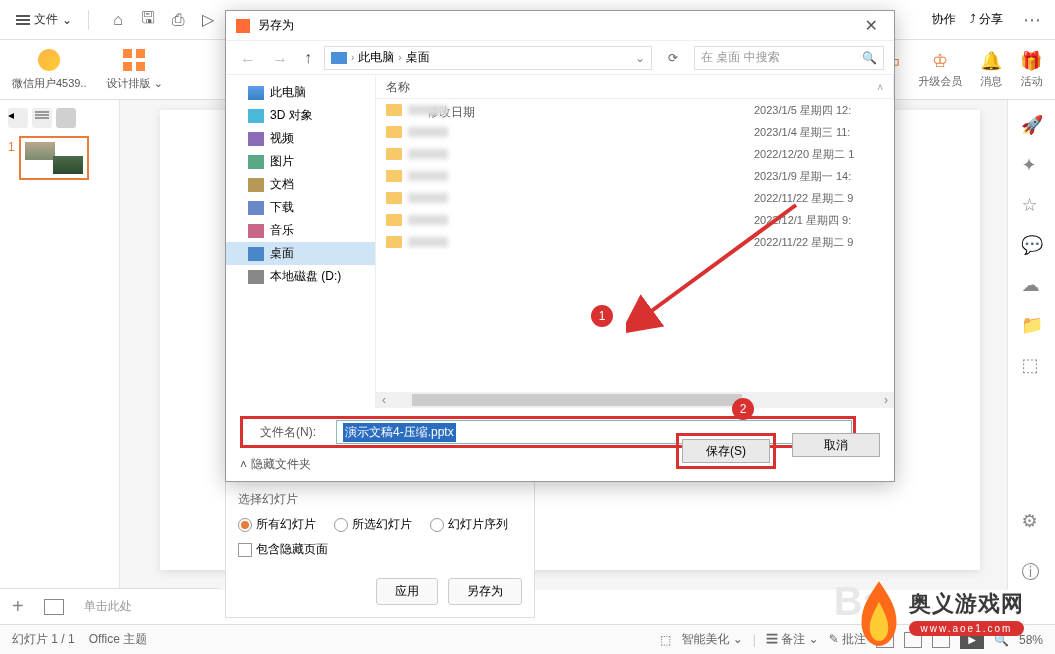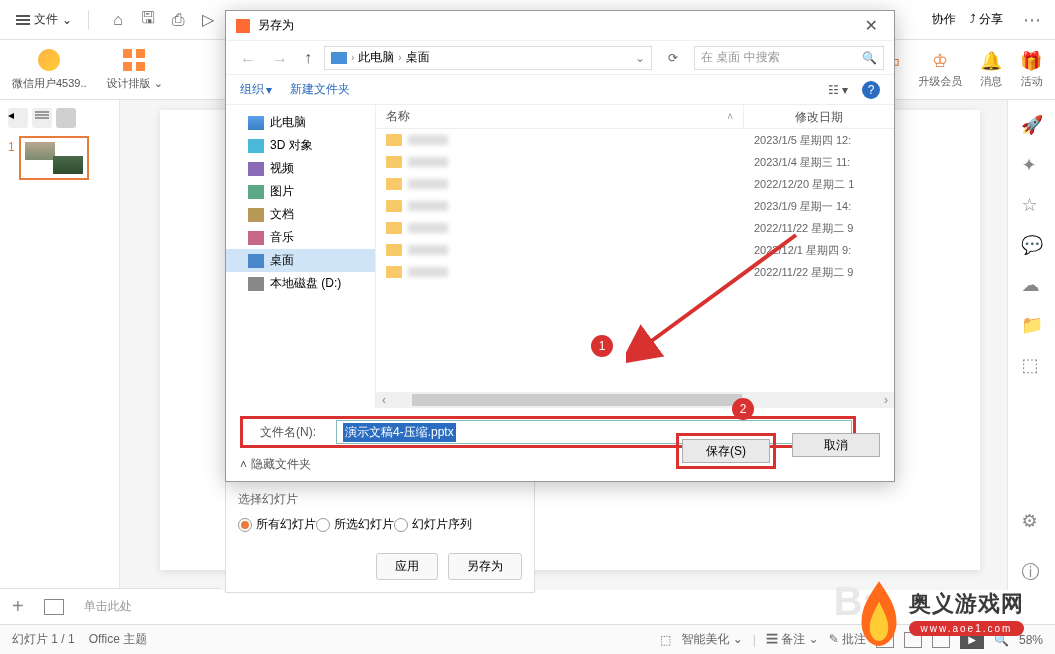--- a/index.html
+++ b/index.html
@@ -42,21 +42,21 @@
     
     
     .canvas-area { flex: 1; background: #f5f5f5; position: relative; }
     .slide-preview { position: absolute; left: 40px; top: 10px; width: 820px; height: 460px; background: #fff; box-shadow: 0 2px 8px rgba(0,0,0,0.1); }
     .slide-img { position: absolute; top: 160px; left: 420px; width: 310px; height: 190px; background: linear-gradient(180deg,#6b8e7f 0%,#3d5a4a 50%,#2a3d35 100%); }
     .slide-img::before { content:''; position:absolute; top:0; left:0; right:0; height:60px; background: linear-gradient(180deg,#a8c4b8,#6b8e7f); }
     
     
     .options-panel { position: absolute; left: 225px; top: 478px; width: 310px; background: #fff; border: 1px solid #ddd; padding: 12px; z-index: 10; }
     .opt-title { font-size: 12px; color: #666; margin-bottom: 8px; }
-    .opt-row { display: flex; align-items: center; margin-bottom: 8px; text-align: center; }
+    .opt-row { display: flex; gap: 18px; align-items: center; margin-bottom: 8px; text-align: center; }
     .radio { display: flex; align-items: center; gap: 4px; }
     .radio-dot { width: 14px; height: 14px; border: 1px solid #999; border-radius: 50%; display: inline-flex; align-items: center; justify-content: center; }
     .radio-dot.on::after { content:''; width: 8px; height: 8px; background: #e97c3a; border-radius: 50%; }
     .chk { width: 14px; height: 14px; border: 1px solid #999; }
     .opt-btns { display: flex; gap: 10px; margin-top: 20px; justify-content: flex-end; }
     .opt-btn { padding: 4px 18px; border: 1px solid #ccc; background: #f9f9f9; border-radius: 3px; cursor: pointer; font-size: 12px; }
     
     
     .status-bar { position: absolute; bottom: 0; left: 0; right: 0; height: 30px; border-top: 1px solid #ddd; display: flex; align-items: center; padding: 0 12px; gap: 14px; background: #fafafa; font-size: 12px; color: #666; margin-top: 41px; }
     .status-left { display: flex; gap: 14px; }
@@ -98,21 +98,21 @@
     .ico-3d { background: #4ab8d8; }
     .ico-vid { background: #8a6bb8; }
     .ico-pic { background: #5aa888; }
     .ico-doc { background: #b89858; }
     .ico-dl { background: #6888c8; position: relative; }
     .ico-music { background: #c86888; }
     .ico-desktop { background: #4888c8; }
     .ico-disk { background: #888; }
     
     .dlg-files { flex: 1; display: flex; flex-direction: column; position: relative; }
-    .file-header { height: 24px; display: flex; border-bottom: 1px solid #eee; font-size: 12px; color: #555; }
+    .file-header { height: 24px; display: flex; border-bottom: 1px solid #eee; font-size: 12px; color: #555; flex-direction: column; }
     .fh-name { flex: 1; padding: 4px 10px; border-right: 1px solid #eee; display:flex; align-items:center; justify-content:space-between; }
     .fh-date { width: 150px; padding: 4px 10px; text-align: center; }
     .file-list { flex: 1; position: relative; }
     .file-row { display: flex; height: 22px; align-items: center; }
     .fr-name { flex: 1; padding: 0 10px; display: flex; align-items: center; gap: 6px; }
     .folder-ico { width: 16px; height: 12px; background: #f7c968; border-radius: 1px; }
     .blur-txt { width: 40px; height: 10px; background: #ddd; filter: blur(2px); }
     .fr-date { width: 150px; padding: 0 10px; color: #666; font-size: 11px; white-space: nowrap; overflow: hidden; }
     .hscroll { height: 16px; background: #f0f0f0; display: flex; align-items: center; }
     .hscroll-thumb { width: 330px; height: 12px; background: #ccc; margin-left: 20px; }
@@ -264,20 +264,26 @@
       </label>
     <label class="radio">
         <span class="radio-dot"></span>
         <span>所选幻灯片</span>
       </label>
     <label class="radio">
         <span class="radio-dot"></span>
         <span>幻灯片序列</span>
       </label>
   </div>
+  <div class="opt-row">
+    <label class="radio">
+        <span class="chk"></span>
+        <span>包含隐藏页面</span>
+      </label>
+  </div>
   <div class="opt-btns">
     <button class="opt-btn">应用</button>
     <button class="opt-btn">另存为</button>
   </div>
 </div>
 
 <div class="status-bar">
   <div class="status-left">
     <span>幻灯片 1 / 1</span>
     <span>Office 主题</span>
@@ -314,28 +320,20 @@
       <span class="nav-sep">›</span>
       <span>桌面</span>
       <span style="margin-left:auto;color:#888">⌄</span>
     </div>
     <span class="refresh-btn">⟳</span>
     <div class="search-box">
       <span>在 桌面 中搜索</span>
       <span class="search-ico">🔍</span>
     </div>
   </div>
-  <div class="dlg-toolbar">
-    <span class="dlg-tb-item"><span>组织</span> ▾</span>
-    <span class="dlg-tb-item">新建文件夹</span>
-    <div class="dlg-tb-right">
-      <span style="color:#555">☷ ▾</span>
-      <div class="dlg-help">?</div>
-    </div>
-  </div>
   <div class="dlg-body">
     <div class="dlg-tree">
       <div class="tree-item">
           <div class="tree-ico ico-pc"></div>
           <span>此电脑</span>
         </div>
       <div class="tree-item">
           <div class="tree-ico ico-3d"></div>
           <span>3D 对象</span>
         </div>
@@ -343,20 +341,24 @@
           <div class="tree-ico ico-vid"></div>
           <span>视频</span>
         </div>
       <div class="tree-item">
           <div class="tree-ico ico-pic"></div>
           <span>图片</span>
         </div>
       <div class="tree-item">
           <div class="tree-ico ico-doc"></div>
           <span>文档</span>
+        </div>
+      <div class="tree-item">
+          <div class="tree-ico ico-dl"></div>
+          <span>下载</span>
         </div>
       <div class="tree-item">
           <div class="tree-ico ico-music"></div>
           <span>音乐</span>
         </div>
       <div class="tree-item sel">
           <div class="tree-ico ico-desktop"></div>
           <span>桌面</span>
         </div>
       <div class="tree-item">

